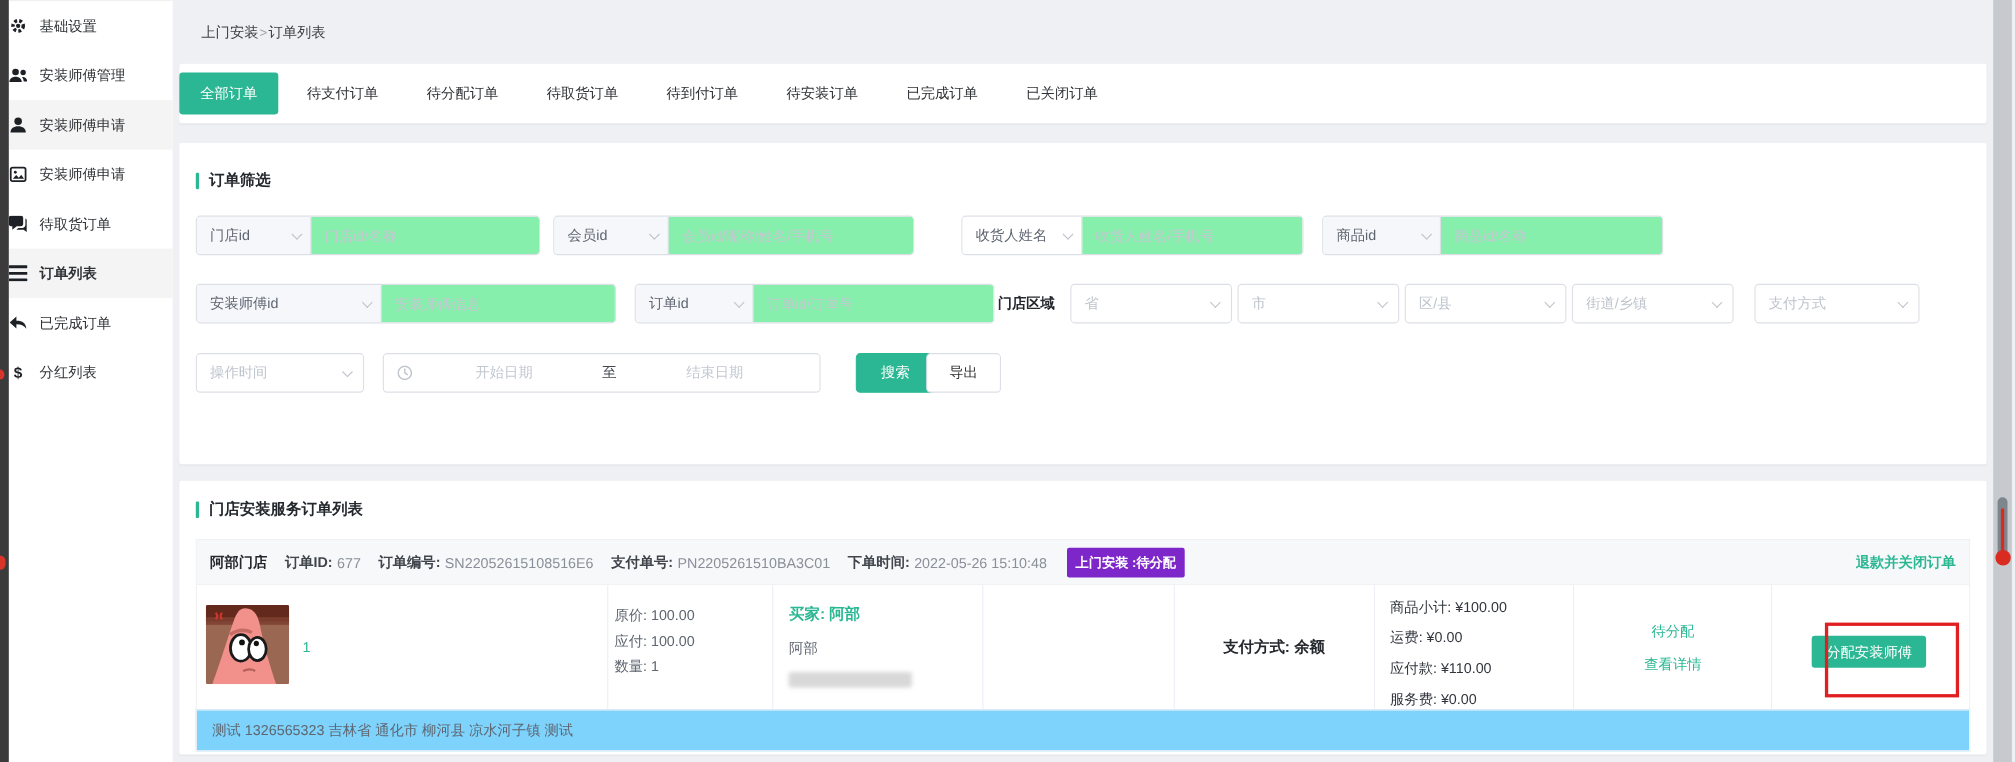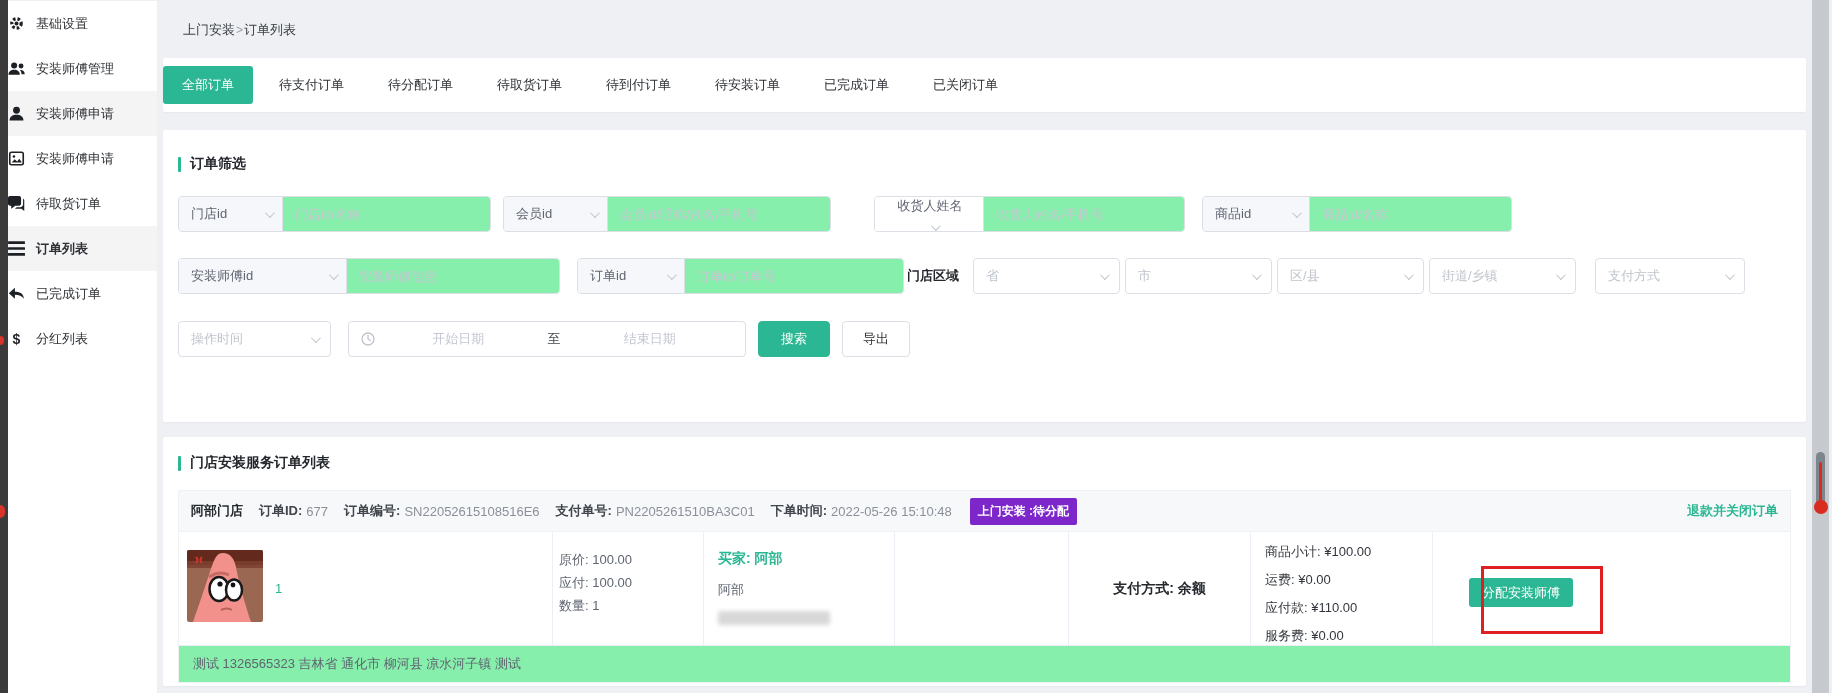--- a/index.html
+++ b/index.html
@@ -37,21 +37,21 @@
   .sec-title .bar { width:3px; height:15px; background:#2bb793; margin-right:9px; border-radius:1px; }
 
   .filter-card { top:130px; height:292px; position:absolute; }
   .filter-card .sec-title { position:absolute; left:15px; top:25px; }
   .frow { position:absolute; left:15px; right:15px; height:36px; }
   .frow.r1 { top:66px; } .frow.r2 { top:128px; } .frow.r3 { top:191px; }
   .fitem { position:absolute; top:0; height:36px; }
 
   .fgroup { display:flex; border:1px solid #dcdfe6; border-radius:4px; overflow:hidden; background:#fff; height:36px; }
   .sel { display:flex; align-items:center; justify-content:space-between; padding:0 10px 0 12px; background:#f5f7fa; border-right:1px solid #dcdfe6; color:#5f6570; cursor:pointer; flex:none; }
-  .sel.plain { background:#fff;flex-direction:column; }
+  .sel.plain { background:#fff; }
   .sel-alone { position:absolute; top:0; height:36px; display:flex; align-items:center; justify-content:space-between; padding:0 12px; border:1px solid #dcdfe6; border-radius:4px; background:#fff; color:#bfc4cc; cursor:pointer; }
   .chev { width:7px; height:7px; border-right:1.4px solid #c0c4cc; border-bottom:1.4px solid #c0c4cc; transform:rotate(45deg) translateY(-2px); margin-left:8px; flex:none; }
   .inp { border:none; outline:none; flex:1; min-width:0; padding:0 12px; font-size:13px; color:#303133; font-family:inherit; background:#86efac; }
   .inp::placeholder { color:#c3c8d0; }
   .area-label { position:absolute; top:0; height:36px; display:flex; align-items:center; font-size:13px; color:#24282d; font-weight:bold; }
 
   .daterange { display:flex; align-items:center; border:1px solid #dcdfe6; border-radius:4px; background:#fff; height:36px; padding:0 12px; }
   .daterange .ph { color:#c3c8d0; flex:1; text-align:center; }
   .daterange .to { color:#434850; flex:none; padding:0 6px; }
   .clock { width:14px; height:14px; flex:none; }
@@ -83,21 +83,21 @@
   .buyer-title { color:#2bb793; font-weight:bold; font-size:14px; }
   .buyer-name { color:#5f6570; margin-top:13px; }
   .buyer-pill { margin-top:12px; width:112px; height:14px; background:#d8d8d8; border-radius:2px; filter:blur(2px); }
   .c5 { display:flex; align-items:center; justify-content:center; font-weight:bold; font-size:14px; color:#24282d; }
   .c6 { padding:6px 0 0 14px; line-height:28px; color:#33373d; }
   .c7 { display:flex; flex-direction:column; align-items:center; justify-content:center; gap:12px; }
   .glink { color:#2bb793; cursor:pointer; }
   .assign-btn { position:absolute; left:36px; top:46px; width:104px; height:29px; background:#2bb793; color:#fff; border:none; border-radius:3px; font-size:13px; cursor:pointer; font-family:inherit; }
   .hl-rect { position:absolute; left:48px; top:34px; width:122px; height:68px; border:3px solid #e02020; pointer-events:none; z-index:3; }
 
-  .order-addr { height:38px; border:1px solid #f0f1f3; border-top:1px solid #ebeef5; display:flex; align-items:center; padding:0 14px; color:#5f6570; background:#86efac; }
+  .order-addr { height:38px; border:1px solid #f0f1f3; border-top:1px solid #ebeef5; display:flex; align-items:center; padding:0 14px; color:#5f6570; background:#7dd3fc; }
 
   
   .scroll-track { position:absolute; right:3px; top:0; width:17px; height:100%; background:#c6cacf; z-index:9; }
   .scroll-thumb { position:absolute; left:4px; top:452px; width:9px; height:60px; background:#7d858d; border-radius:5px; }
   .scroll-redline { position:absolute; left:7px; top:462px; width:3px; height:44px; background:#d92b1f; border-radius:2px; }
   .scroll-reddot { position:absolute; left:2px; top:500px; width:14px; height:14px; background:#d92b1f; border-radius:50%; }
 </style>
 </head>
 <body>
 
@@ -281,21 +281,21 @@
         </div>
         <div class="fitem daterange" style="left:170px;width:398px">
           <svg class="clock" viewBox="0 0 14 14">
               <circle cx="7" cy="7" r="6" fill="none" stroke="#c0c4cc" stroke-width="1.3"></circle>
               <path d="M7 3.5V7l2.3 1.5" stroke="#c0c4cc" fill="none" stroke-width="1.3" stroke-linecap="round"></path>
             </svg>
           <span class="ph">开始日期</span>
           <span class="to">至</span>
           <span class="ph">结束日期</span>
         </div>
-        <div class="fitem" style="left:580px;width:72px">
+        <div class="fitem" style="left:600px;width:72px">
           <button class="btn green">搜索</button>
         </div>
         <div class="fitem" style="left:664px;width:68px">
           <button class="btn">导出</button>
         </div>
       </div>
     </div>
 
     <div class="card orders-card">
       <div class="sec-title">
@@ -354,20 +354,24 @@
           <div class="col c4"></div>
           <div class="col c5">
             <span><span>支付方式:</span> <span>余额</span></span>
           </div>
           <div class="col c6">
             <div><span>商品小计:</span> <span>¥100.00</span></div>
             <div><span>运费:</span> <span>¥0.00</span></div>
             <div><span>应付款:</span> <span>¥110.00</span></div>
             <div><span>服务费:</span> <span>¥0.00</span></div>
           </div>
+          <div class="col c7">
+            <span class="glink">待分配</span>
+            <span class="glink">查看详情</span>
+          </div>
           <div class="col c8">
             <button class="assign-btn">分配安装师傅</button>
             <div class="hl-rect"></div>
           </div>
         </div>
 
         <div class="order-addr">测试  1326565323  吉林省 通化市 柳河县 凉水河子镇 测试</div>
       </div>
     </div>
   </div>

